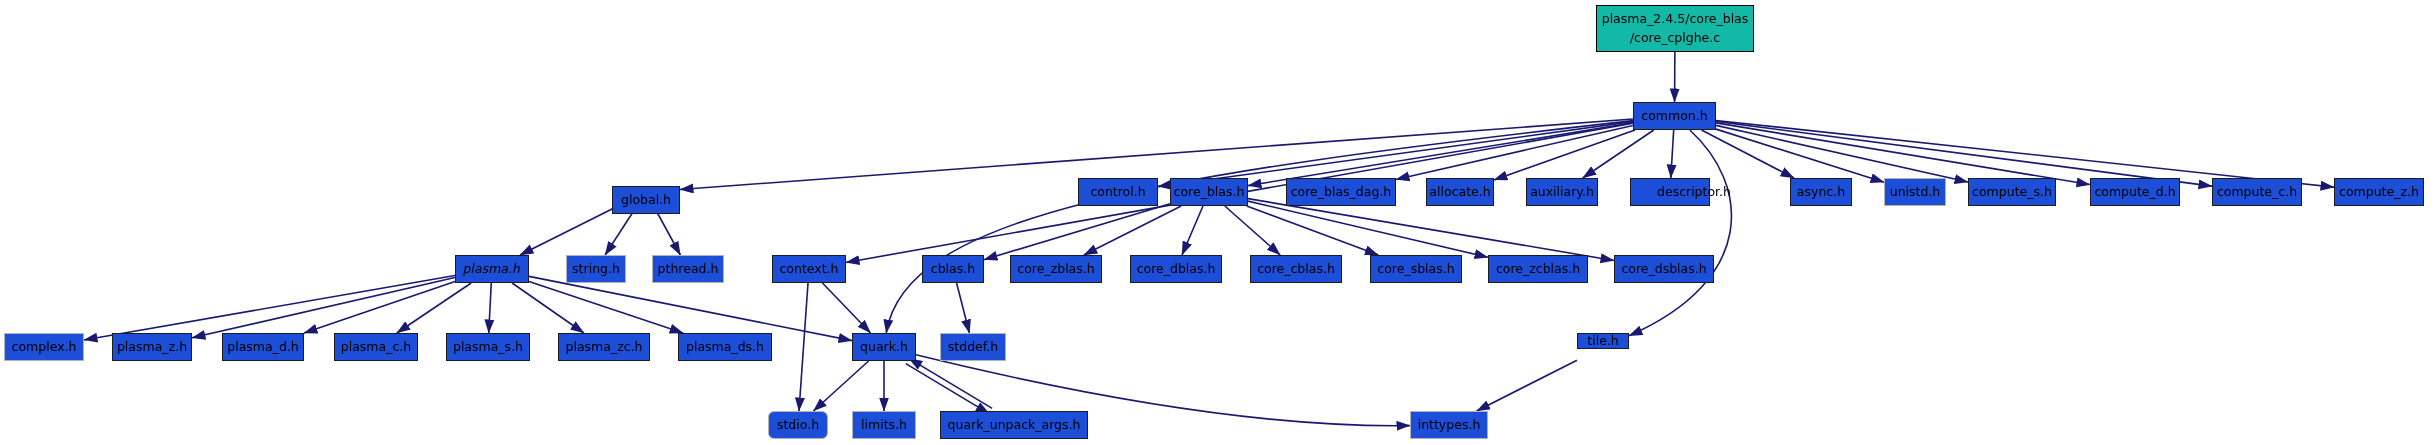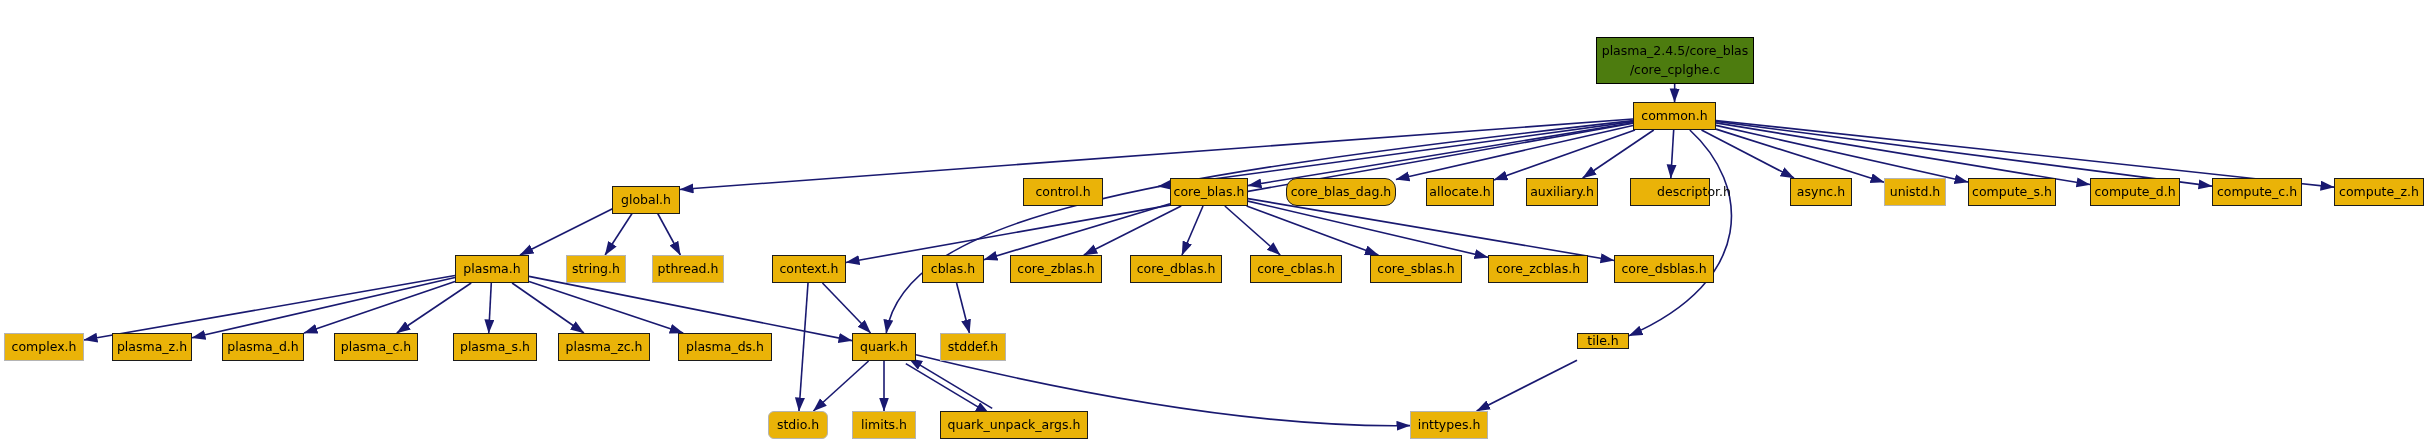--- a/index.html
+++ b/index.html
@@ -8,30 +8,30 @@
     width:2436px;height:445px;
     background:#ffffff;
     font-family:"DejaVu Sans","Liberation Sans",sans-serif;
     overflow:hidden;
   }
   #edges{position:absolute;left:0;top:0;width:2436px;height:445px;}
   .node{
     position:absolute;
     box-sizing:border-box;
     display:flex;align-items:center;justify-content:center;
-    background:#eab308;
+    background:#1d4ed8;
     border:1px solid #1c1c1c;
     color:#000;
     font-size:12.5px;
     line-height:1.45;
     white-space:pre;
     text-align:center;
   }
   .node.system{border-color:#b4b4b4;}
-  .node.root{background:#4d7c0f;border:1.6px solid #000;margin-top:32px;}
+  .node.root{background:#14b8a6;border:1.6px solid #000;}
   .node.linked{cursor:pointer;}
 </style>
 </head>
 <body>
 
 <div id="canvas">
   <svg id="edges" xmlns="http://www.w3.org/2000/svg" width="2436" height="445" viewBox="0 0 2436 445">
     <defs>
       <marker id="arrow" markerUnits="userSpaceOnUse" markerWidth="18" markerHeight="14" refX="13.5" refY="5" orient="auto">
         <path d="M0,0 L14,5 L0,10 z" fill="#191970"></path>
@@ -82,48 +82,48 @@
         <path d="M992.2101539329492,408.42752122286237 L908.8768205996159,358.42752122286237" fill="none" stroke="#191970" stroke-width="1.6" marker-end="url(#arrow)"></path>
         <path d="M916,354.83673469387753 C1080,395 1260,428 1410,425.6190476190476" fill="none" stroke="#191970" stroke-width="1.6" marker-end="url(#arrow)"></path>
         <path d="M1577,360.16883116883116 L1476.6410256410256,411" fill="none" stroke="#191970" stroke-width="1.6" marker-end="url(#arrow)"></path>
       </g>
   </svg>
   <div id="nodes">
       <div class="node root" style="left: 1596px; top: 5px; width: 158px; height: 47px;">plasma_2.4.5/core_blas
 /core_cplghe.c</div>
       <div class="node linked" style="left: 1633px; top: 102px; width: 83px; height: 28px;">common.h</div>
       <div class="node linked" style="left: 612px; top: 186px; width: 68px; height: 28px;">global.h</div>
-      <div class="node linked" style="left: 1023px; top: 178px; width: 80px; height: 28px;">control.h</div>
+      <div class="node linked" style="left: 1078px; top: 178px; width: 80px; height: 28px;">control.h</div>
       <div class="node linked" style="left: 1170px; top: 178px; width: 78px; height: 28px;">core_blas.h</div>
-      <div class="node linked" style="left: 1286px; top: 178px; width: 110px; height: 28px; border-radius: 11px;">core_blas_dag.h</div>
+      <div class="node linked" style="left: 1286px; top: 178px; width: 110px; height: 28px;">core_blas_dag.h</div>
       <div class="node linked" style="left: 1426px; top: 178px; width: 68px; height: 28px;">allocate.h</div>
       <div class="node linked" style="left: 1526px; top: 178px; width: 72px; height: 28px;">auxiliary.h</div>
       <div class="node linked" style="left: 1630px; top: 178px; width: 80px; height: 28px; padding-left: 48px;">descriptor.h</div>
       <div class="node linked" style="left: 1790px; top: 178px; width: 62px; height: 28px;">async.h</div>
       <div class="node system" style="left: 1884px; top: 178px; width: 62px; height: 28px;">unistd.h</div>
       <div class="node linked" style="left: 1968px; top: 178px; width: 88px; height: 28px;">compute_s.h</div>
       <div class="node linked" style="left: 2090px; top: 178px; width: 90px; height: 28px;">compute_d.h</div>
       <div class="node linked" style="left: 2212px; top: 178px; width: 90px; height: 28px;">compute_c.h</div>
       <div class="node linked" style="left: 2334px; top: 178px; width: 90px; height: 28px;">compute_z.h</div>
-      <div class="node linked" style="left: 455px; top: 255px; width: 74px; height: 28px;">plasma.h</div>
+      <div class="node linked" style="left: 455px; top: 255px; width: 74px; height: 28px; font-style: italic;">plasma.h</div>
       <div class="node system" style="left: 566px; top: 255px; width: 60px; height: 28px;">string.h</div>
       <div class="node system" style="left: 652px; top: 255px; width: 72px; height: 28px;">pthread.h</div>
       <div class="node linked" style="left: 772px; top: 255px; width: 74px; height: 28px;">context.h</div>
       <div class="node linked" style="left: 922px; top: 255px; width: 62px; height: 28px;">cblas.h</div>
       <div class="node linked" style="left: 1010px; top: 255px; width: 92px; height: 28px;">core_zblas.h</div>
       <div class="node linked" style="left: 1130px; top: 255px; width: 92px; height: 28px;">core_dblas.h</div>
       <div class="node linked" style="left: 1250px; top: 255px; width: 92px; height: 28px;">core_cblas.h</div>
       <div class="node linked" style="left: 1370px; top: 255px; width: 92px; height: 28px;">core_sblas.h</div>
       <div class="node linked" style="left: 1488px; top: 255px; width: 100px; height: 28px;">core_zcblas.h</div>
       <div class="node linked" style="left: 1614px; top: 255px; width: 100px; height: 28px;">core_dsblas.h</div>
       <div class="node system" style="left: 4px; top: 333px; width: 80px; height: 28px;">complex.h</div>
       <div class="node linked" style="left: 112px; top: 333px; width: 80px; height: 28px;">plasma_z.h</div>
       <div class="node linked" style="left: 222px; top: 333px; width: 82px; height: 28px;">plasma_d.h</div>
       <div class="node linked" style="left: 334px; top: 333px; width: 84px; height: 28px;">plasma_c.h</div>
-      <div class="node linked" style="left: 446px; top: 333px; width: 84px; height: 28px; margin-left: 7px;">plasma_s.h</div>
+      <div class="node linked" style="left: 446px; top: 333px; width: 84px; height: 28px;">plasma_s.h</div>
       <div class="node linked" style="left: 558px; top: 333px; width: 92px; height: 28px;">plasma_zc.h</div>
       <div class="node linked" style="left: 678px; top: 333px; width: 94px; height: 28px;">plasma_ds.h</div>
       <div class="node linked" style="left: 852px; top: 333px; width: 64px; height: 28px;">quark.h</div>
       <div class="node system" style="left: 940px; top: 333px; width: 66px; height: 28px;">stddef.h</div>
       <div class="node linked" style="left: 1577px; top: 333px; width: 52px; height: 16px;">tile.h</div>
       <div class="node system" style="left: 768px; top: 411px; width: 60px; height: 28px; border-radius: 6px;">stdio.h</div>
       <div class="node system" style="left: 852px; top: 411px; width: 64px; height: 28px;">limits.h</div>
       <div class="node linked" style="left: 940px; top: 411px; width: 148px; height: 28px;">quark_unpack_args.h</div>
       <div class="node system" style="left: 1410px; top: 411px; width: 78px; height: 28px;">inttypes.h</div>
     </div>

